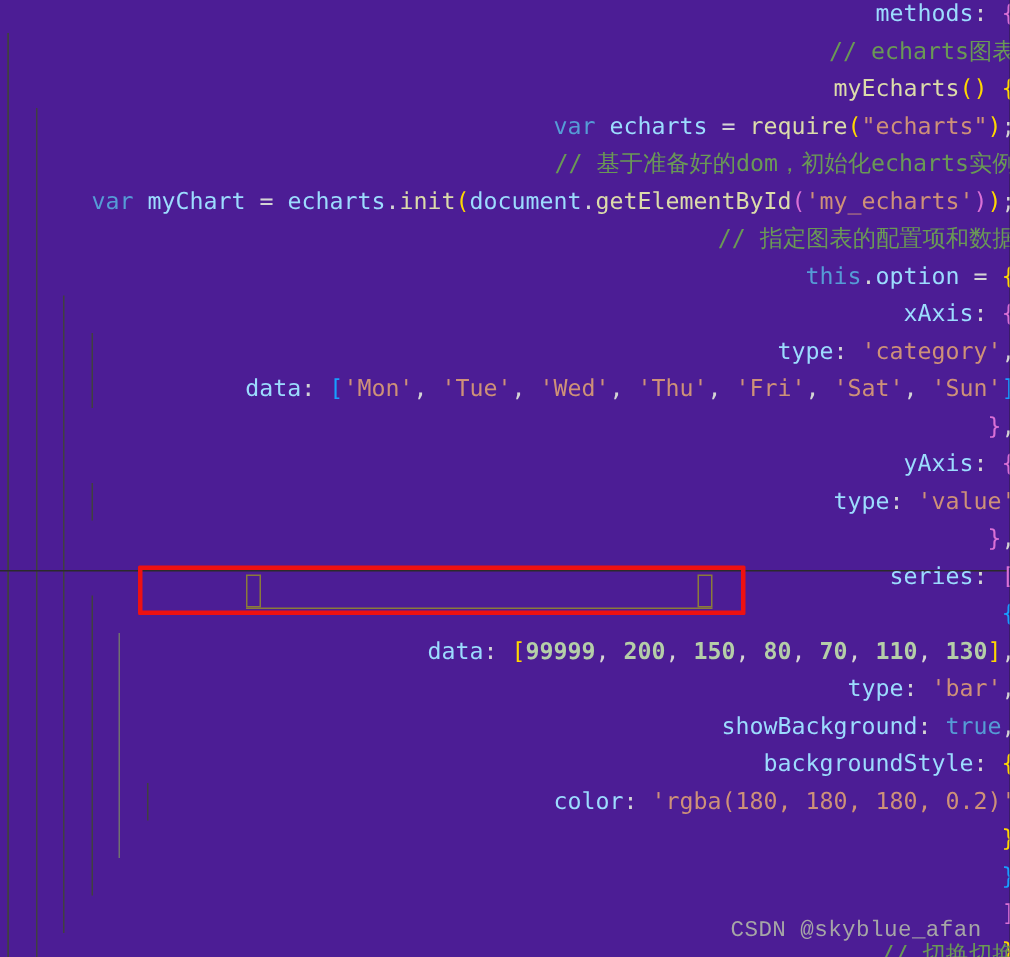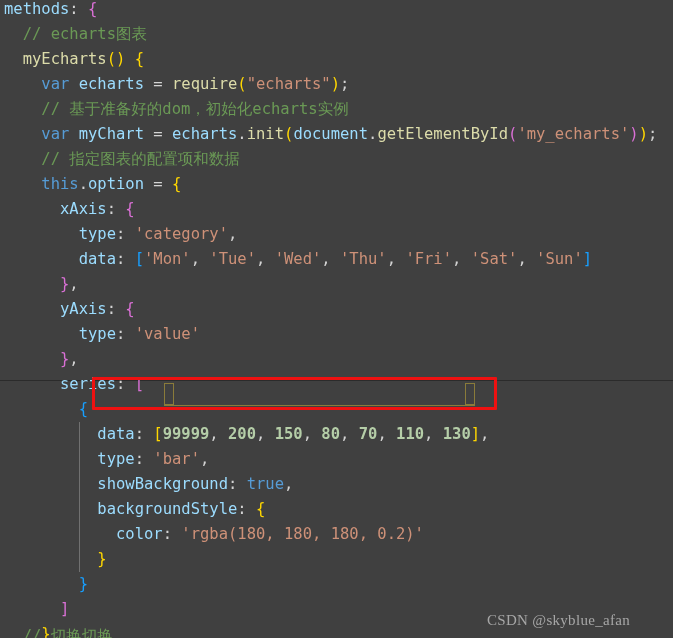--- a/index.html
+++ b/index.html
@@ -11,25 +11,26 @@
     width: 673px;
     height: 638px;
     overflow: hidden;
     font-family: "DejaVu Sans Mono", "Liberation Mono", monospace;
   }
 
   #editor {
     position: relative;
     width: 673px;
     height: 638px;
-    background: #404040;
+    background: #4c1d95;
     color: #d4d4d4;
     font-size: 15.5px;
     line-height: 25px;
     overflow: hidden;
+    text-align: right;
   }
 
   
   .code {
     position: absolute;
     left: 0;
     top: -3px;
     width: 673px;
     white-space: pre;
     font-family: "DejaVu Sans Mono", "Liberation Mono", monospace;
@@ -96,21 +97,21 @@
     border: 3px solid #ee1111;
     box-sizing: border-box;
     border-radius: 1px;
     pointer-events: none;
   }
 
   
   .watermark {
     position: absolute;
     color: #a6a6a6;
-    font-family: Liberation Serif, serif;
+    font-family: Liberation Mono, monospace;
     font-size: 15px;
     letter-spacing: 0.3px;
     white-space: nowrap;
   }
 
   
   .clip-bottom {
     position: absolute;
     left: 0;
     top: 626px;

